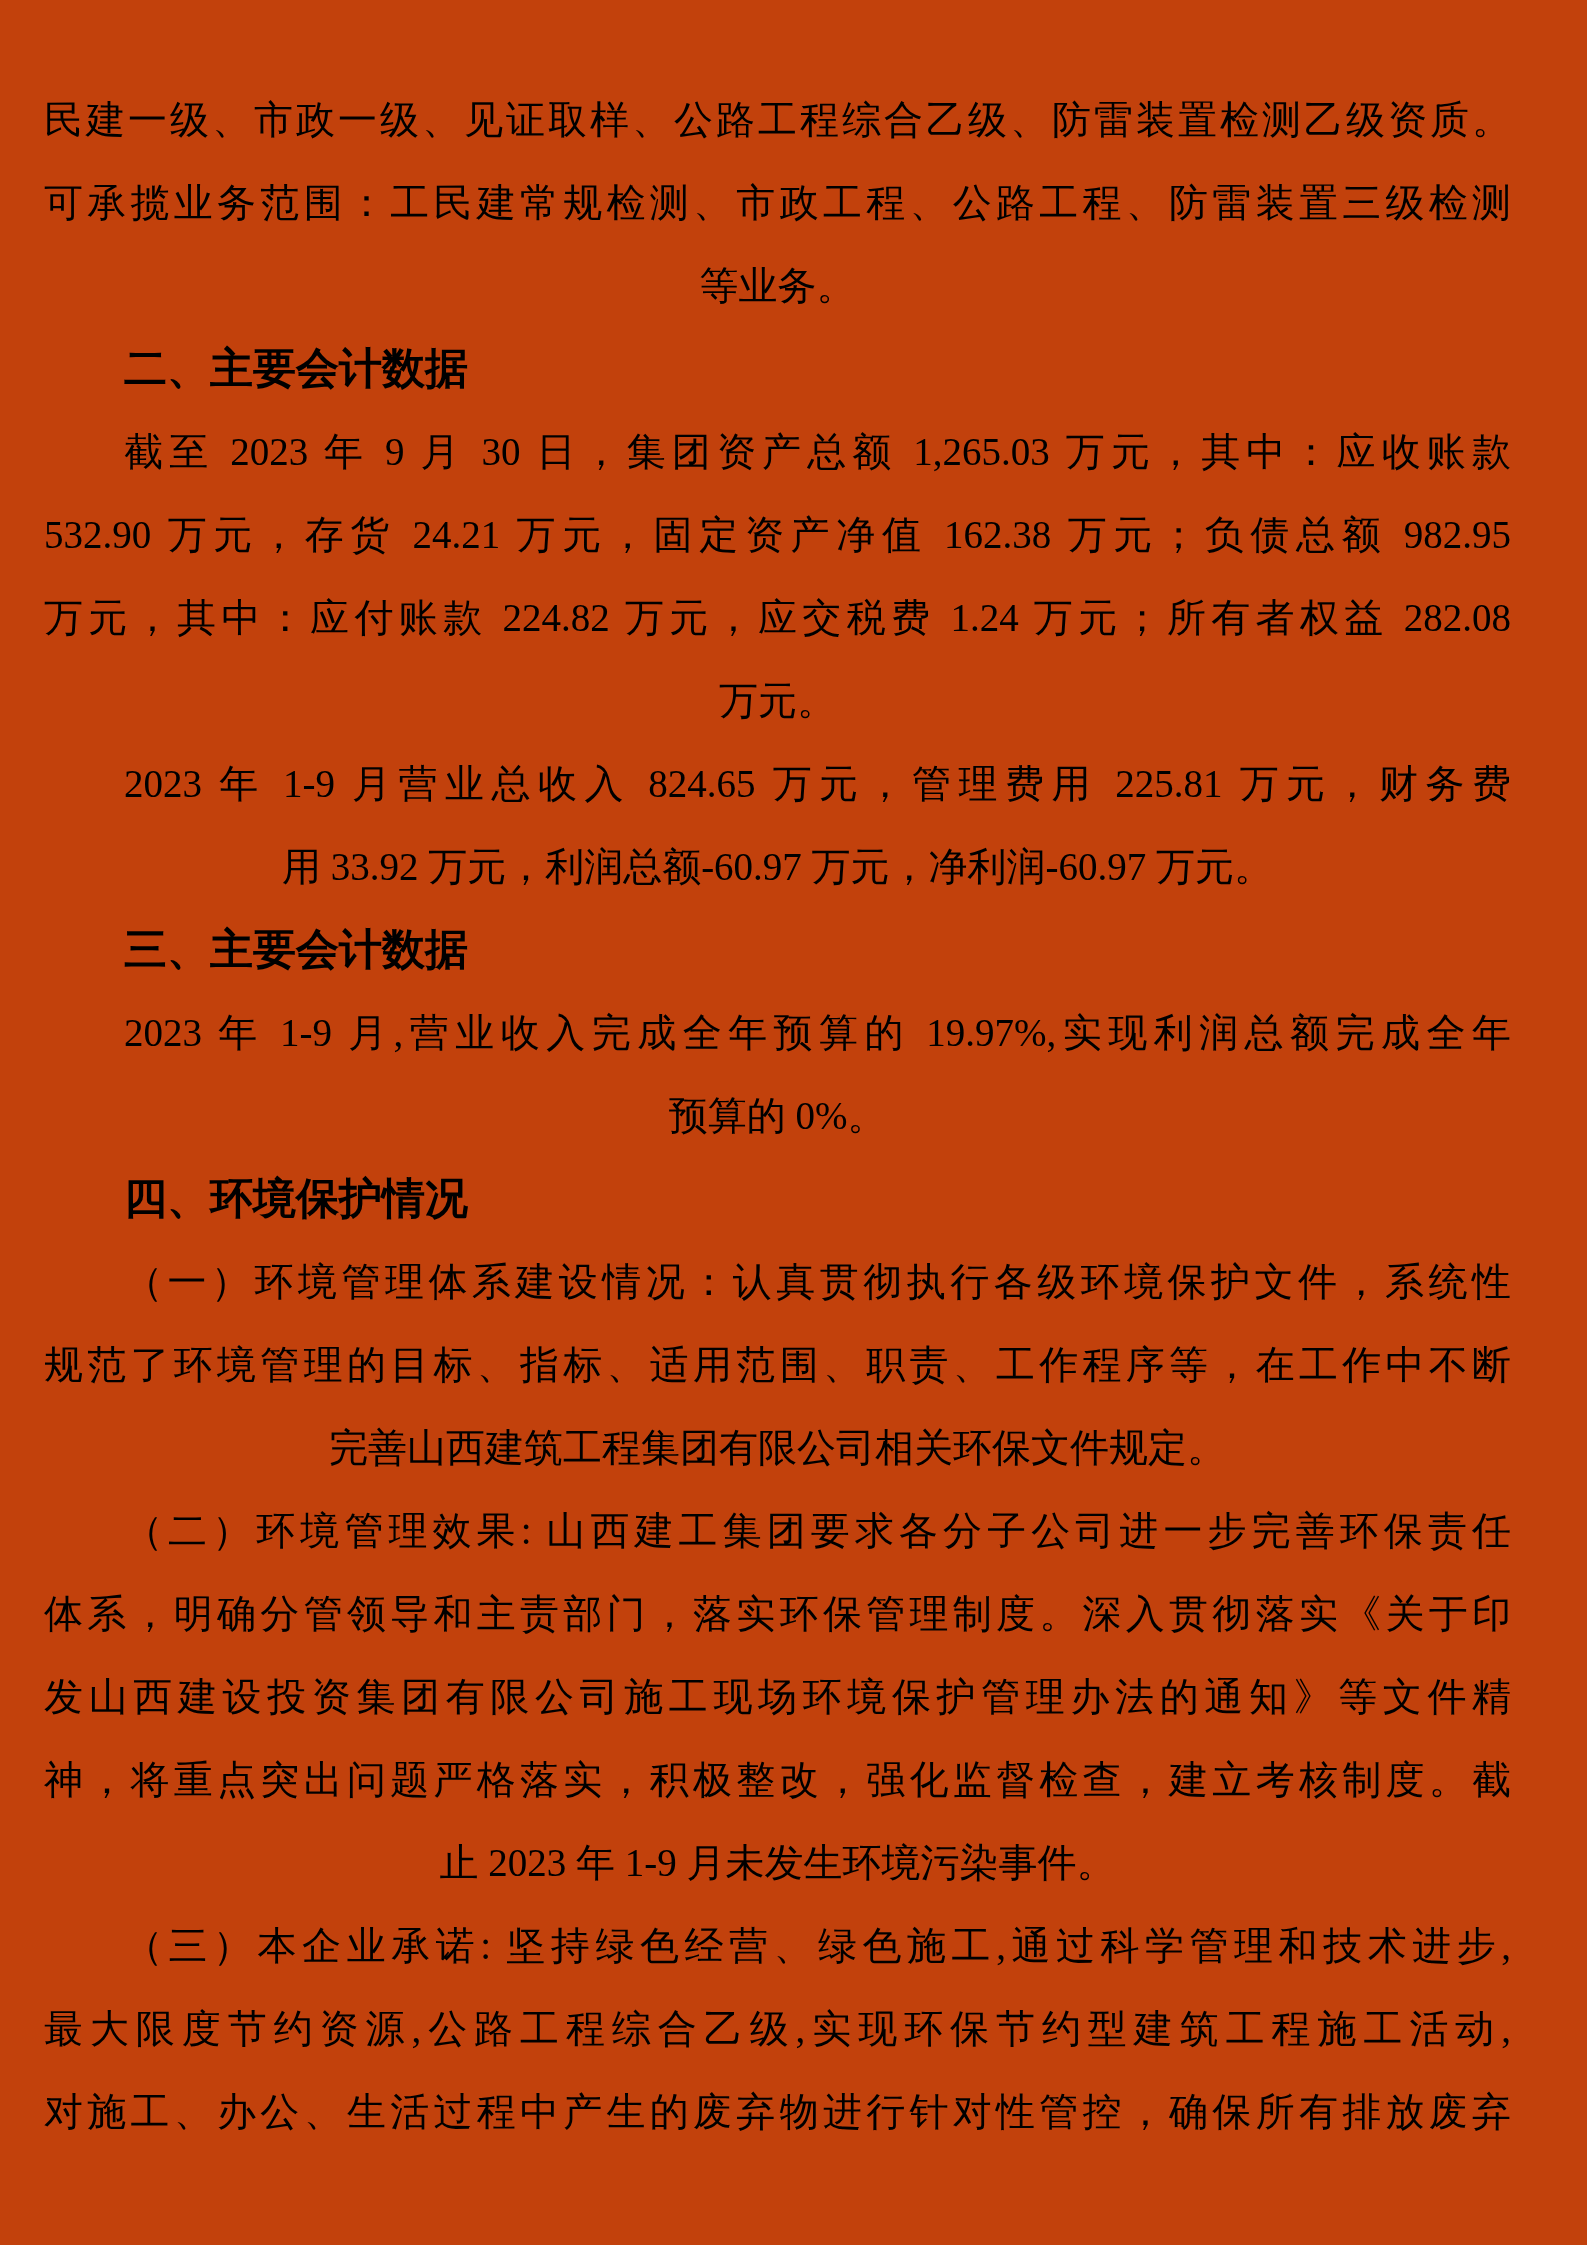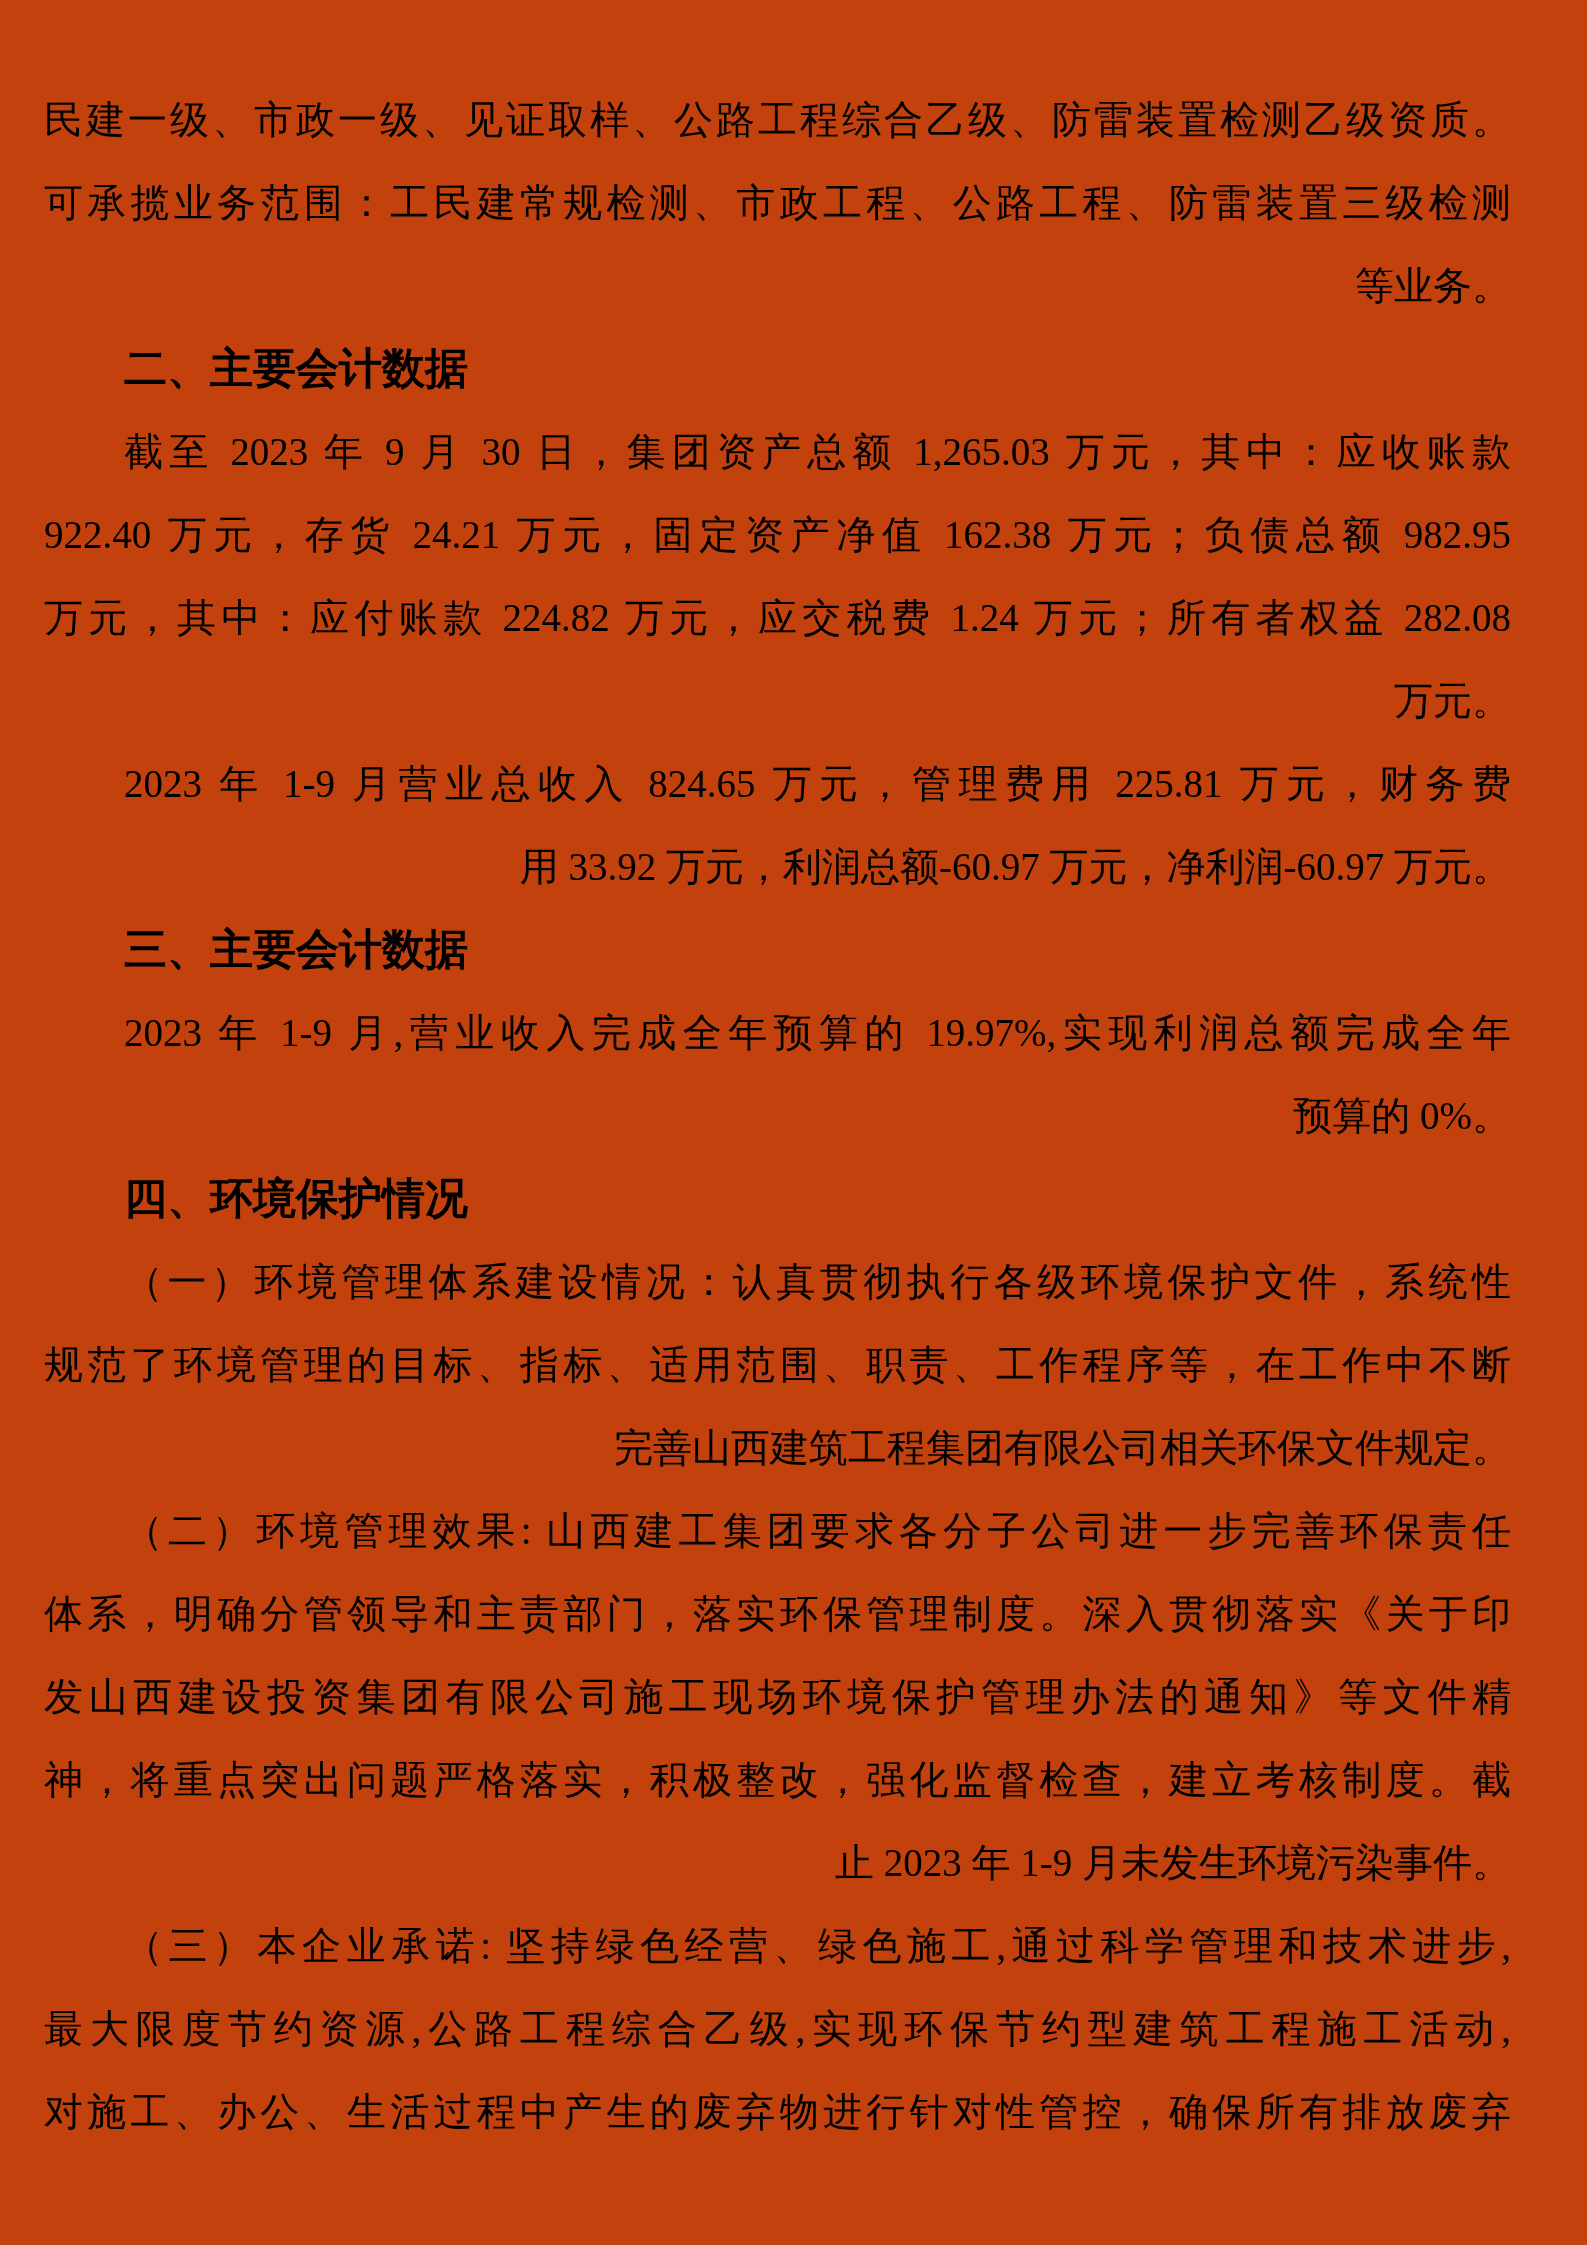--- a/index.html
+++ b/index.html
@@ -16,21 +16,21 @@
     padding: 78px 76px 0 44px;
     overflow: hidden;
   }
   .line {
     height: 83px;
     line-height: 83px;
     font-size: 39px;
     color: #000000;
     font-family: "Liberation Serif", "DejaVu Serif", serif;
     white-space: nowrap;
-    text-align: right;
+    text-align: center;
   }
   .line.fill {
     text-align: justify;
     text-align-last: justify;
   }
   .line.indent {
     padding-left: 80px;
   }
   .line.heading {
     font-family: Liberation Sans, sans-serif;
@@ -43,21 +43,21 @@
 </head>
 <body>
 
 <div class="page">
   <div id="doc-lines">
       <div class="line fill">民建一级、市政一级、见证取样、公路工程综合乙级、防雷装置检测乙级资质。</div>
       <div class="line fill">可承揽业务范围：工民建常规检测、市政工程、公路工程、防雷装置三级检测</div>
       <div class="line">等业务。</div>
       <div class="line heading indent">二、主要会计数据</div>
       <div class="line fill indent">截至 2023 年 9 月 30 日，集团资产总额 1,265.03 万元，其中：应收账款</div>
-      <div class="line fill">922.40 万元，存货 24.21 万元，固定资产净值 162.38 万元；负债总额 982.95</div>
+      <div class="line fill">532.90 万元，存货 24.21 万元，固定资产净值 162.38 万元；负债总额 982.95</div>
       <div class="line fill">万元，其中：应付账款 224.82 万元，应交税费 1.24 万元；所有者权益 282.08</div>
       <div class="line">万元。</div>
       <div class="line fill indent">2023 年 1-9 月营业总收入 824.65 万元，管理费用 225.81 万元，财务费</div>
       <div class="line">用 33.92 万元，利润总额-60.97 万元，净利润-60.97 万元。</div>
       <div class="line heading indent">三、主要会计数据</div>
       <div class="line fill indent">2023 年 1-9 月,营业收入完成全年预算的 19.97%,实现利润总额完成全年</div>
       <div class="line">预算的 0%。</div>
       <div class="line heading indent">四、环境保护情况</div>
       <div class="line fill indent">（一）环境管理体系建设情况：认真贯彻执行各级环境保护文件，系统性</div>
       <div class="line fill">规范了环境管理的目标、指标、适用范围、职责、工作程序等，在工作中不断</div>

